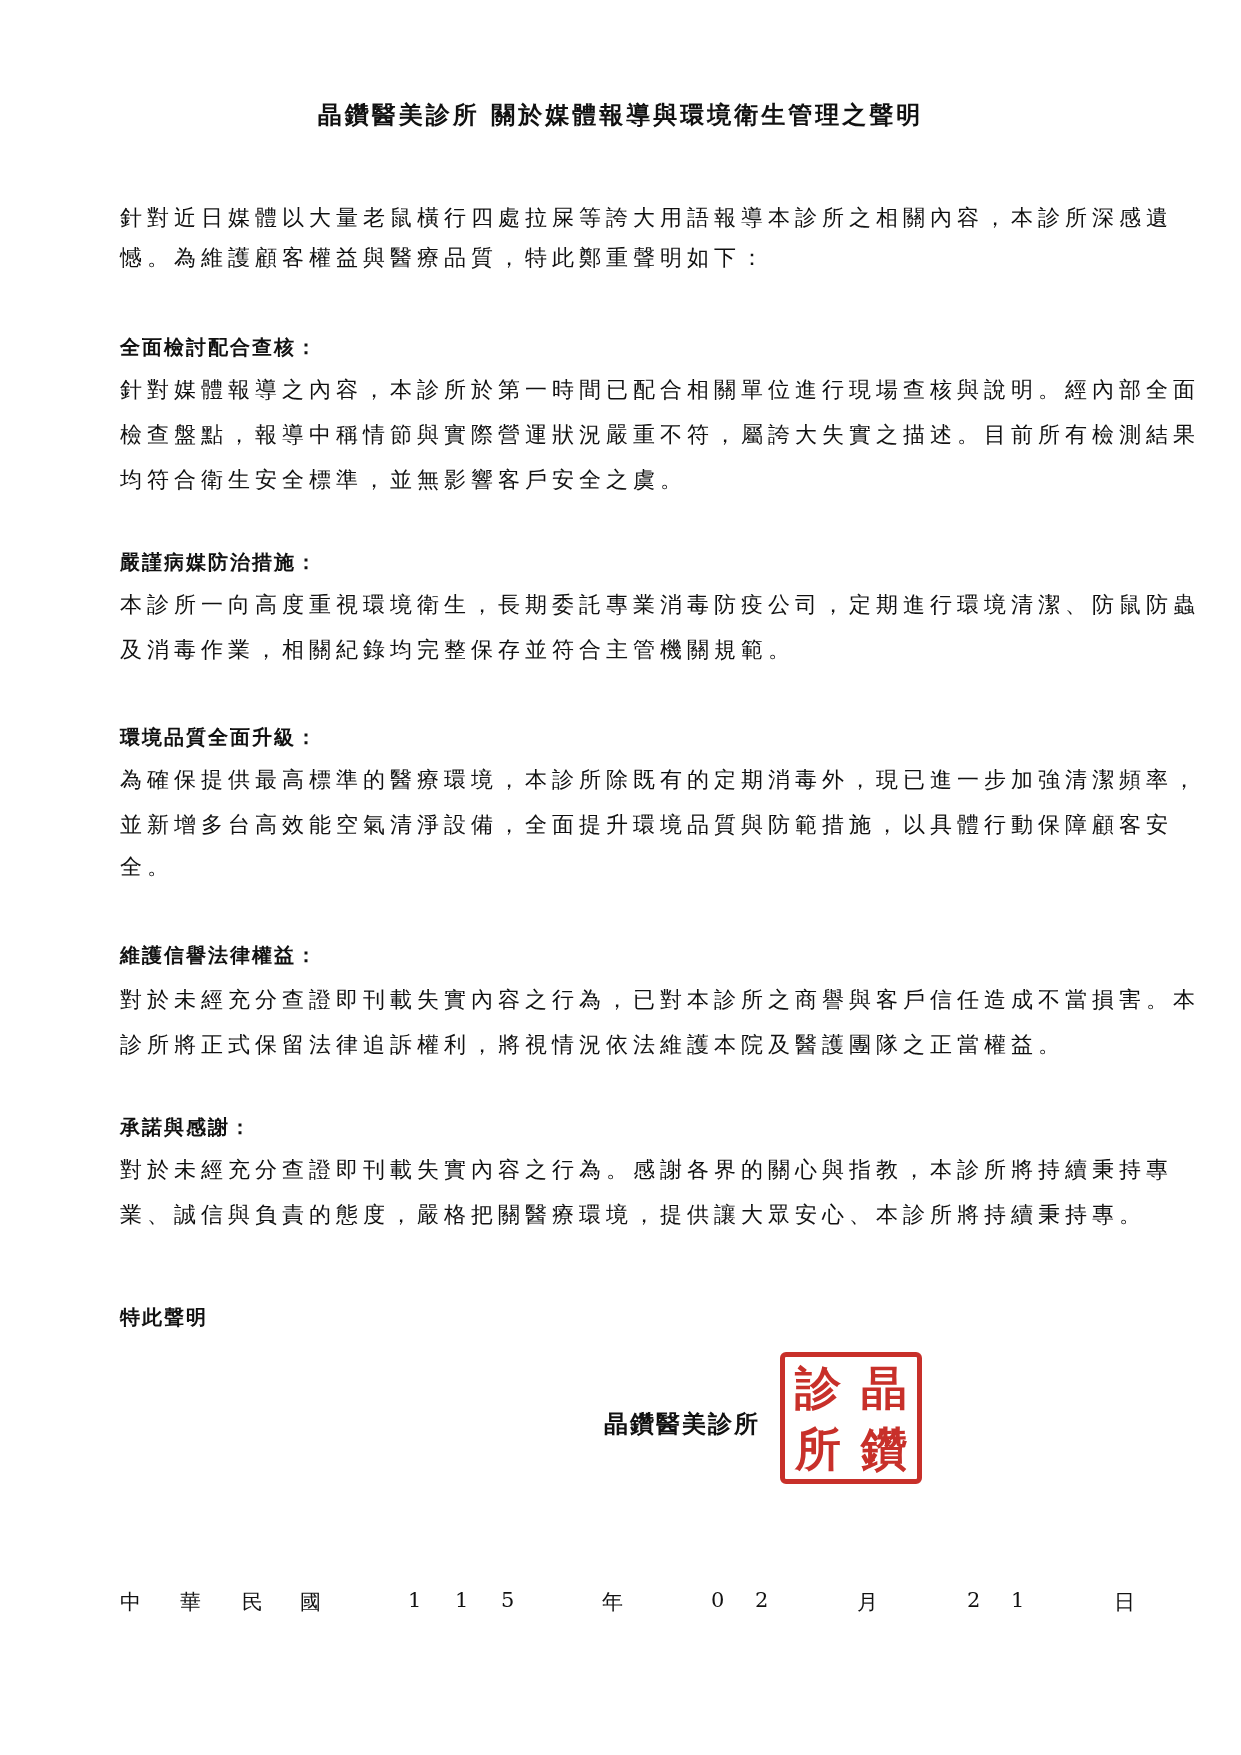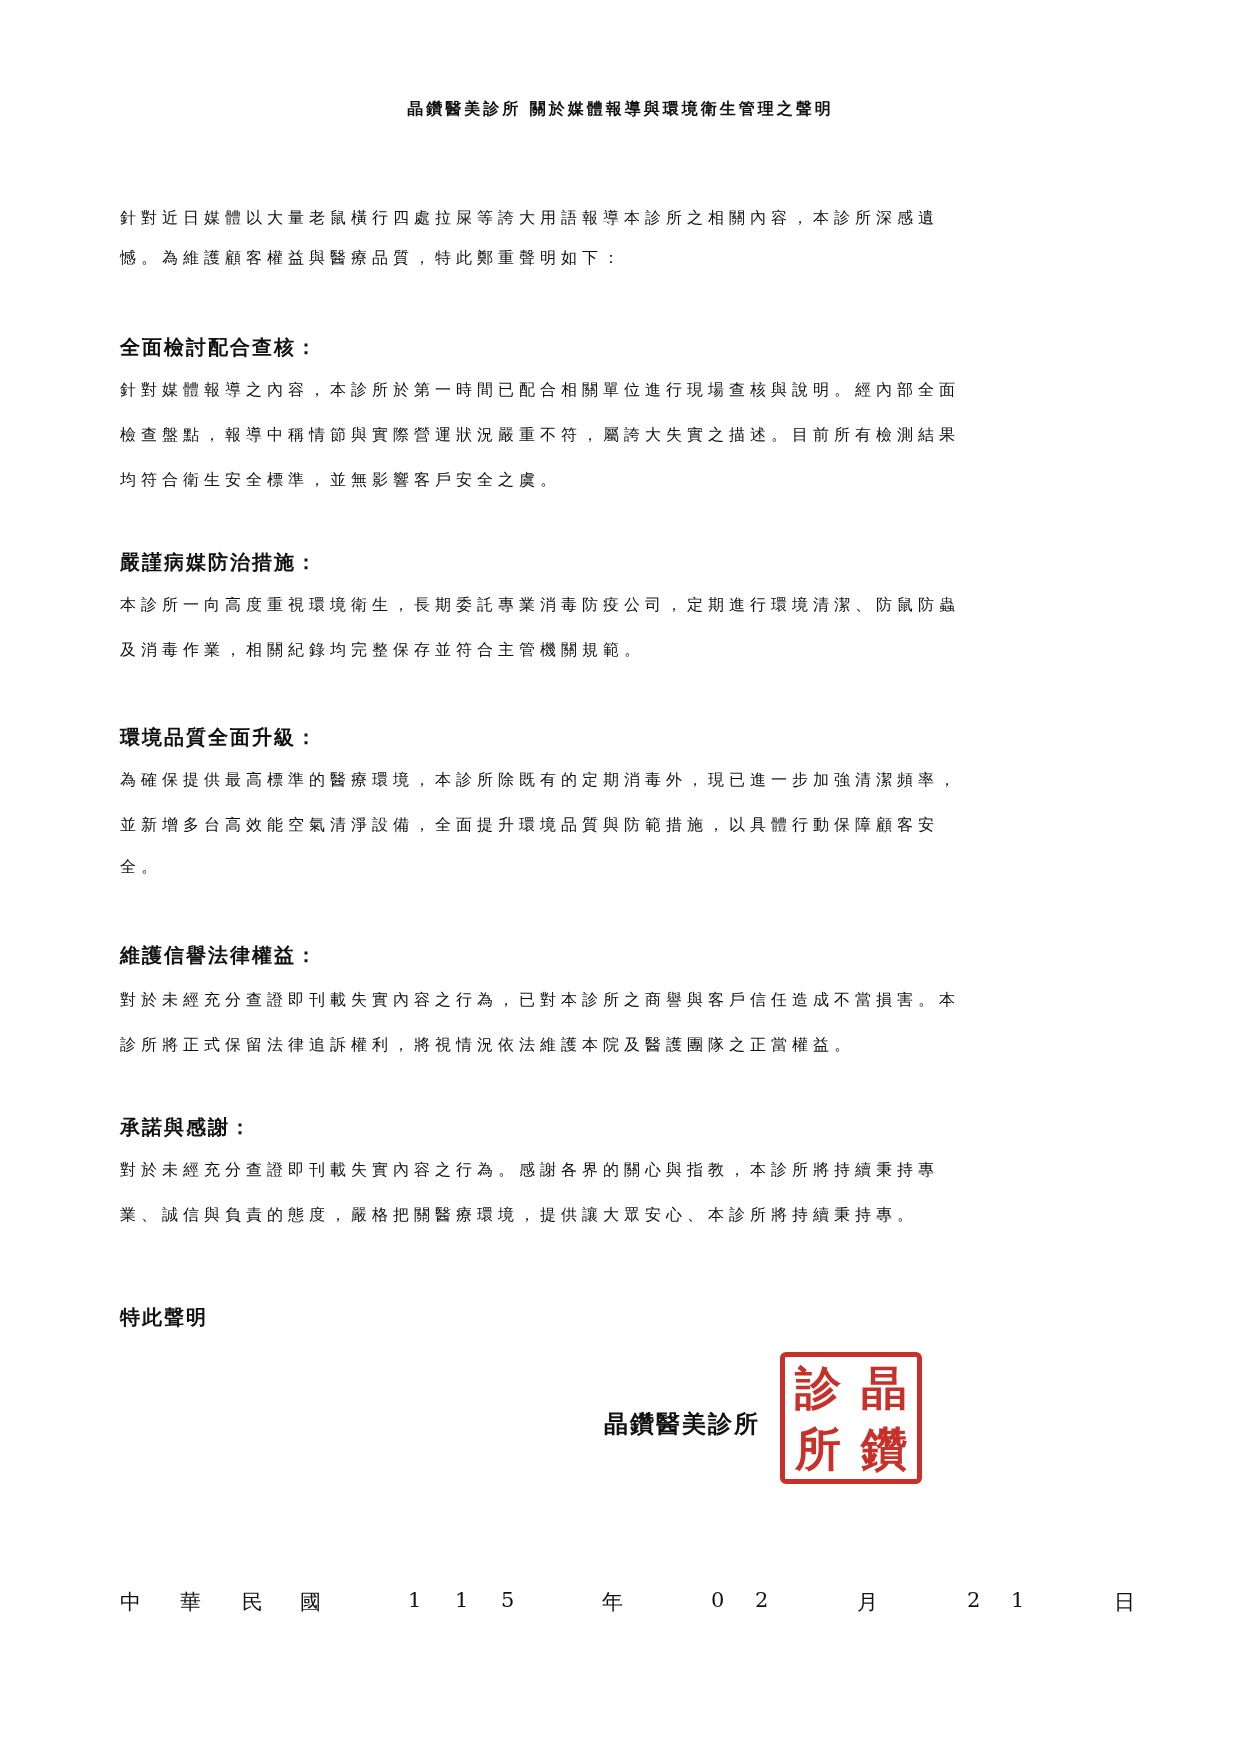--- a/index.html
+++ b/index.html
@@ -1,20 +1,20 @@
 <!DOCTYPE html>
 <html><head>
 <meta charset="utf-8">
 <style>
   html, body { margin:0; padding:0; background:#ffffff; }
   body { width:1241px; height:1755px; position:relative; overflow:hidden;
          font-family:"DejaVu Serif","Liberation Serif",serif; color:#111; }
   .title { position:absolute; top:99px; left:0; width:1241px; text-align:center;
-           font-size:16px; font-weight:bold; letter-spacing:3px; font-family:"DejaVu Sans","Liberation Sans",sans-serif; }
-  .line { position:absolute; left:120px; font-size:16px; letter-spacing:5px; white-space:nowrap; line-height:28px; }
+           font-size:24px; font-weight:bold; letter-spacing:3px; font-family:"DejaVu Sans","Liberation Sans",sans-serif; }
+  .line { position:absolute; left:120px; font-size:22px; letter-spacing:5px; white-space:nowrap; line-height:28px; }
   .heading { position:absolute; left:120px; font-size:20px; font-weight:bold; letter-spacing:2px; white-space:nowrap;
              font-family:"DejaVu Sans","Liberation Sans",sans-serif; line-height:28px; }
   .closing { position:absolute; left:120px; top:1304px; font-size:20px; font-weight:bold; letter-spacing:2px;
              font-family:"DejaVu Sans","Liberation Sans",sans-serif; }
   .sig { position:absolute; left:604px; top:1408px; font-size:24px; font-weight:bold; letter-spacing:2px;
          font-family:"DejaVu Sans","Liberation Sans",sans-serif; }
   .seal { position:absolute; left:780px; top:1352px; width:142px; height:132px; border:5px solid #c8302a;
           border-radius:6px; box-sizing:border-box; color:#c8302a; display:grid;
           grid-template-columns:1fr 1fr; grid-template-rows:1fr 1fr; direction:rtl; }
   .seal span { display:flex; align-items:center; justify-content:center; font-size:46px; font-weight:bold;

